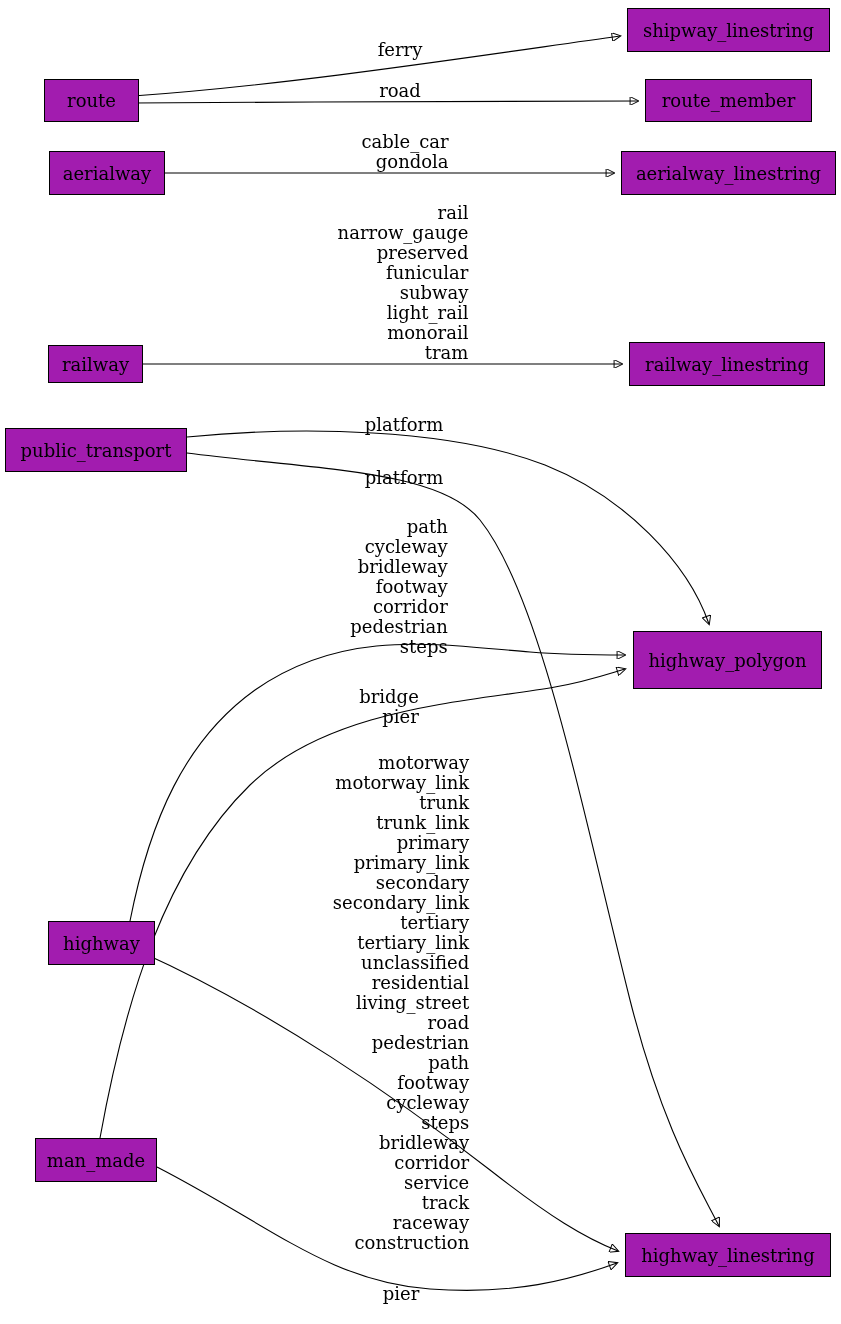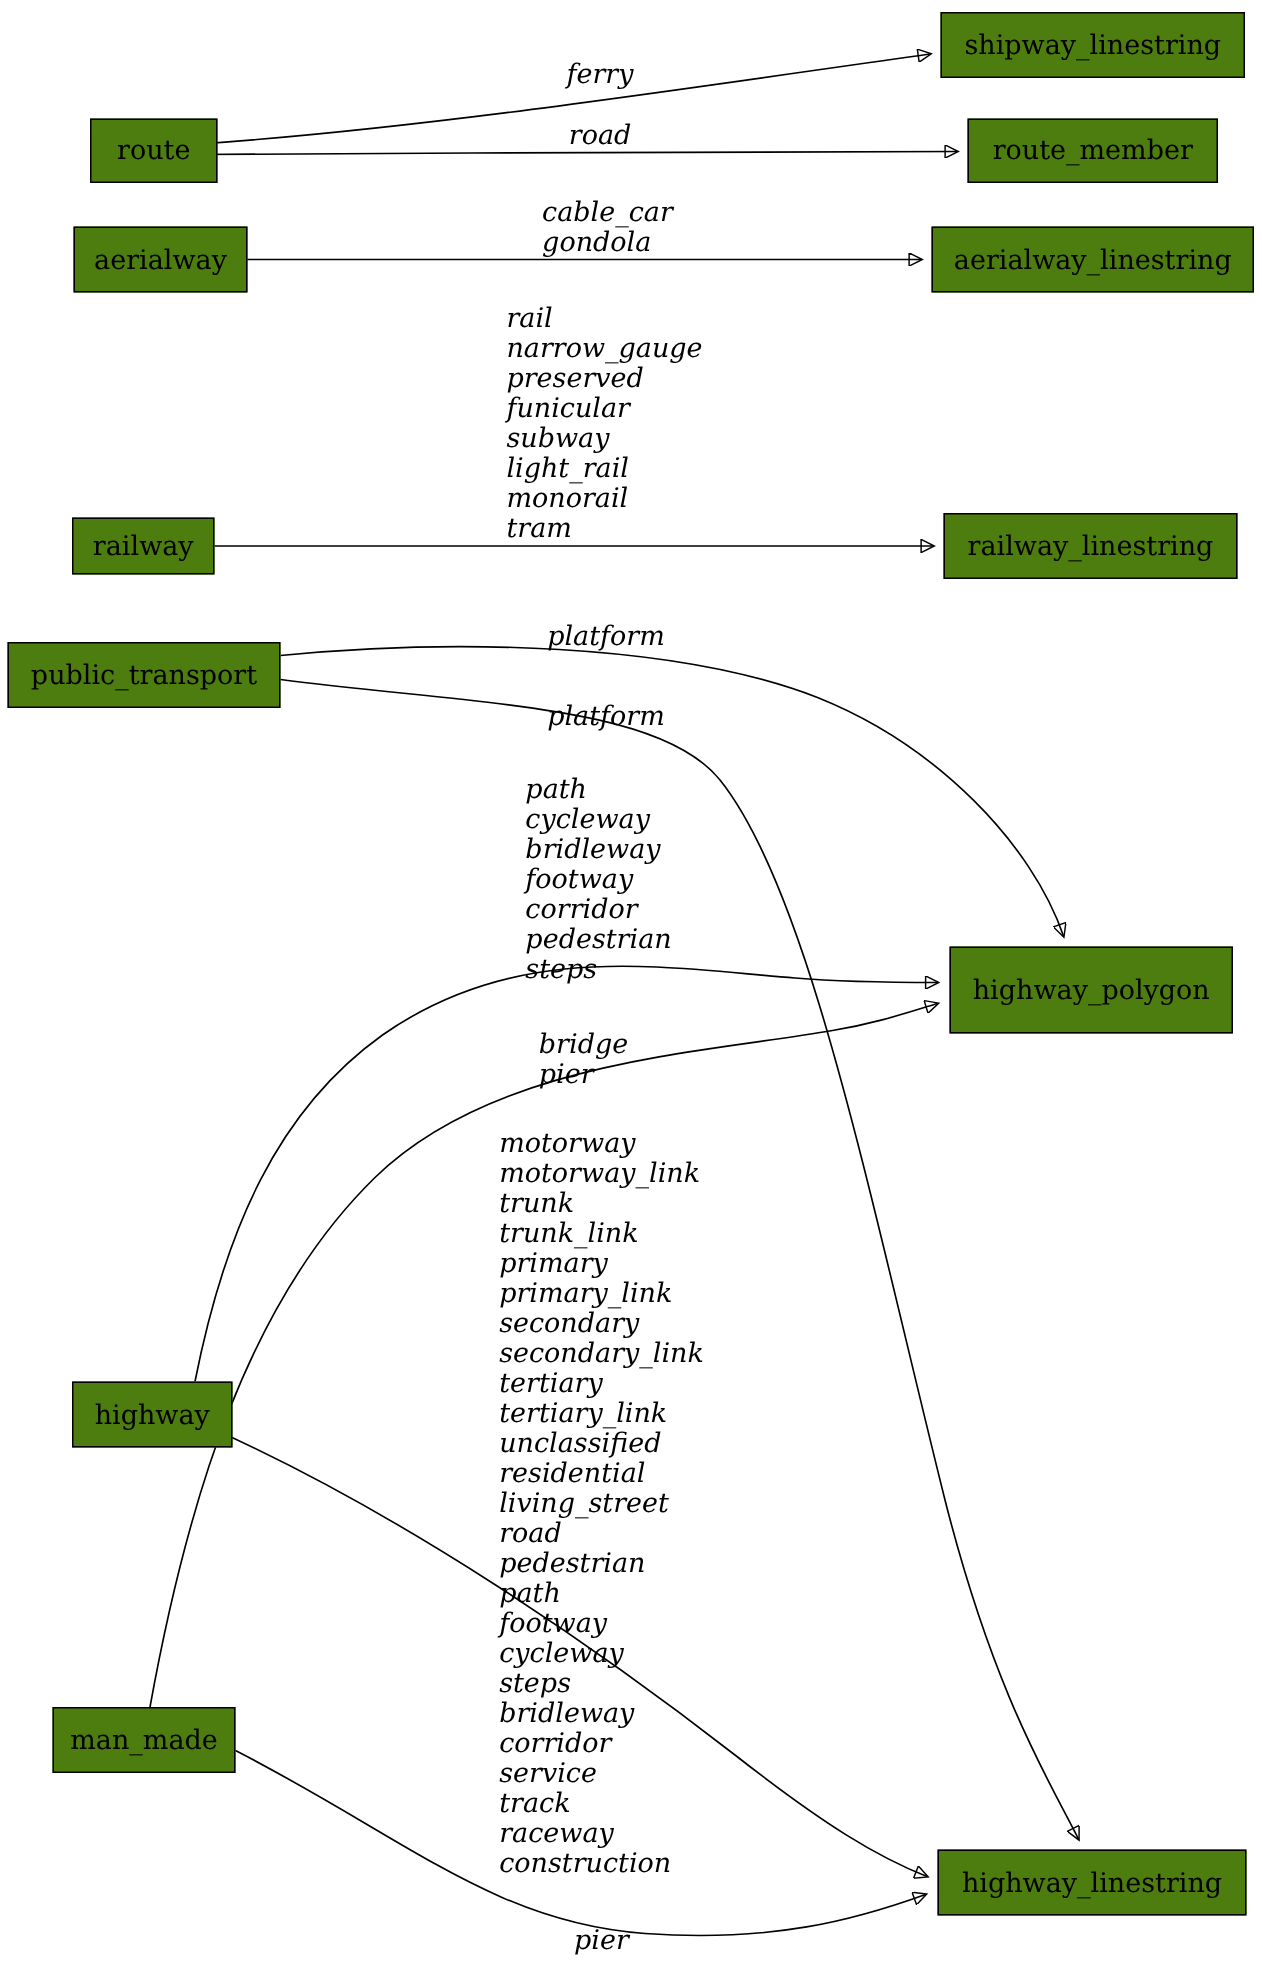--- a/index.html
+++ b/index.html
@@ -15,35 +15,34 @@
   .edges {
     position: absolute;
     left: 0; top: 0;
     width: 841px; height: 1324px;
   }
   .edges path { stroke: #000000; stroke-width: 1.1; fill: none; }
   .node {
     position: absolute;
     box-sizing: border-box;
     border: 1px solid #000000;
-    background: #4d7c0f;
+    background: #a21caf;
     display: flex;
     align-items: center;
     justify-content: center;
     font-size: 18px;
     white-space: nowrap;
   }
   .edge-label {
     position: absolute;
     transform: translateX(-50%);
-    text-align: left;
+    text-align: right;
     font-size: 18px;
     line-height: 20px;
     white-space: pre-line;
-    font-style: italic;
   }
 </style>
 </head>
 <body>
 
 <div class="canvas">
 
   <svg class="edges" width="841" height="1324" viewBox="0 0 841 1324" xmlns="http://www.w3.org/2000/svg">
     <defs>
       <marker id="arrow" viewBox="0 0 10 10" refX="9" refY="5" markerWidth="11" markerHeight="8" orient="auto-start-reverse">
@@ -56,21 +55,21 @@
     <path d="M 154,173 L 614,173" marker-end="url(#arrow)"></path>
     <path d="M 143,364 L 622,364" marker-end="url(#arrow)"></path>
     <path d="M 187,437 C 300,426 450,428 545,465 C 625,497 688,563 709,624" marker-end="url(#arrow)"></path>
     <path d="M 187,453 C 320,470 440,470 480,520 C 540,595 580,800 630,1000 C 663,1130 700,1188 719,1226" marker-end="url(#arrow)"></path>
     <path d="M 130,921 C 150,820 185,740 255,690 C 345,627 440,645 530,652 C 565,655 598,655 625,655" marker-end="url(#arrow)"></path>
     <path d="M 100,1138 C 125,1000 165,868 250,785 C 330,707 470,702 555,687 C 585,682 605,675 625,669" marker-end="url(#arrow)"></path>
     <path d="M 143,953 C 270,1010 400,1100 490,1170 C 550,1217 585,1238 618,1251" marker-end="url(#arrow)"></path>
     <path d="M 157,1167 C 270,1225 330,1282 430,1289 C 515,1295 570,1280 617,1263" marker-end="url(#arrow)"></path>
   </svg>
 
-  <div class="node" style="left:60px; top:79px; width:85px; height:43px">route</div>
+  <div class="node" style="left:44px; top:79px; width:95px; height:43px">route</div>
   <div class="node" style="left:49px; top:151px; width:116px; height:44px">aerialway</div>
   <div class="node" style="left:48px; top:345px; width:95px; height:38px">railway</div>
   <div class="node" style="left:5px; top:428px; width:182px; height:44px">public_transport</div>
   <div class="node" style="left:48px; top:921px; width:107px; height:44px">highway</div>
   <div class="node" style="left:35px; top:1138px; width:122px; height:44px">man_made</div>
 
   <div class="node" style="left:627px; top:8px; width:203px; height:44px">shipway_linestring</div>
   <div class="node" style="left:645px; top:79px; width:167px; height:43px">route_member</div>
   <div class="node" style="left:621px; top:151px; width:215px; height:44px">aerialway_linestring</div>
   <div class="node" style="left:629px; top:342px; width:196px; height:44px">railway_linestring</div>

